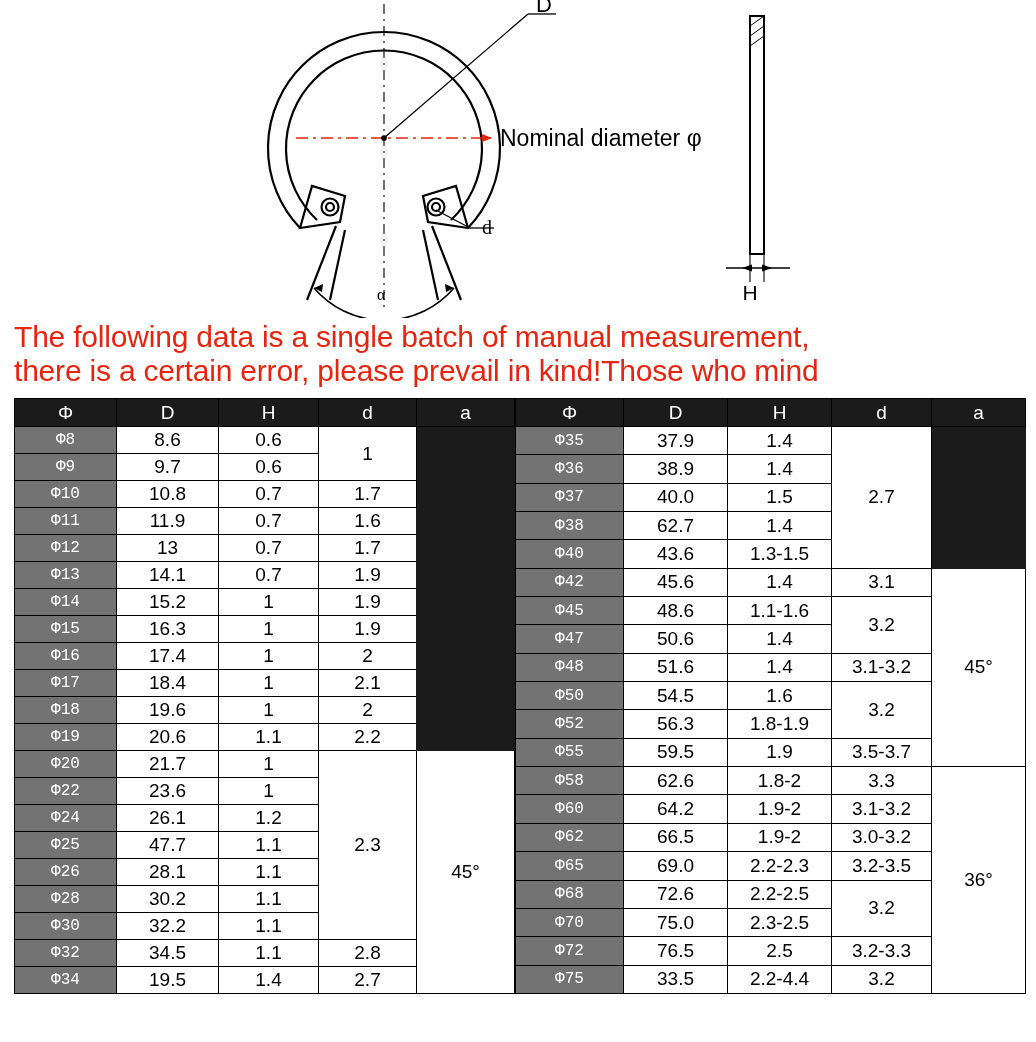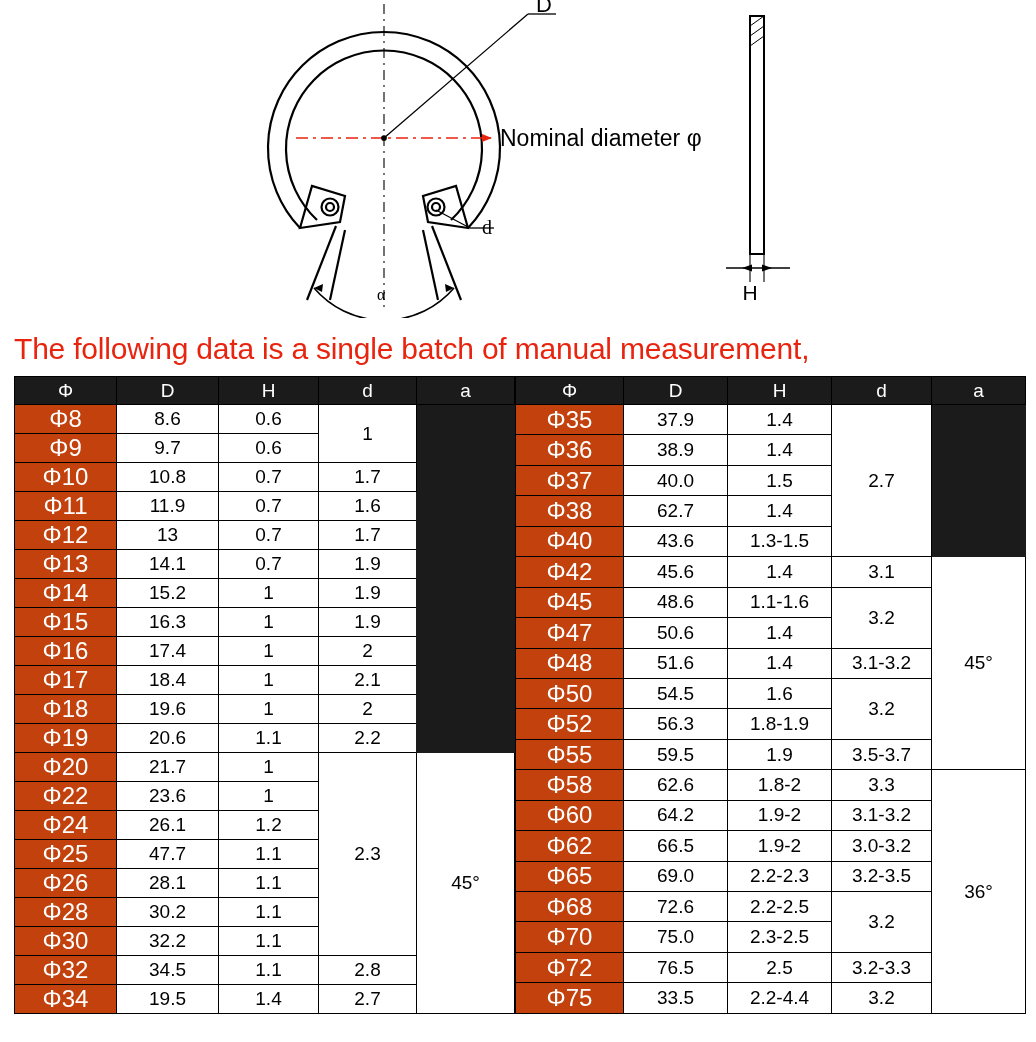--- a/index.html
+++ b/index.html
@@ -24,21 +24,20 @@
   }
   #diagram svg { display: block; }
 
   
   #notice {
     color: #e8240f;
     font-size: 30px;
     line-height: 34px;
     padding: 2px 8px 6px 14px;
     letter-spacing: -0.2px;
-    margin-top: 12px;
   }
   #notice .line { white-space: nowrap; }
 
   
   #tables {
     display: flex;
     width: 1010px;
     margin-left: 14px;
     margin-top: 4px;
   }
@@ -59,23 +58,24 @@
     background: #fff;
   }
   thead th {
     background: #1b1b1b;
     color: #ffffff;
     font-size: 19px;
     height: 27px;
     border: 1px solid #000;
   }
   td.phi {
-    background: #c2410c;
+    background: #737373;
     color: #ffffff;
-    font-size: 24px;
+    font-size: 16px;
+    font-family: Liberation Mono, monospace;
   }
   td.val { background: #fff; color: #000; font-size: 19px; }
   td.blank-dark { background: #1b1b1b; border: 1px solid #1b1b1b; }
 
   
   col.c-phi { width: 102px; }
   col.c-d   { width: 102px; }
   col.c-h   { width: 100px; }
   col.c-dd  { width: 98px; }
   col.c-a   { width: 98px; }
@@ -161,20 +161,21 @@
       <line x1="764" y1="254" x2="764" y2="282" stroke="#000" stroke-width="1.1"></line>
       <path d="M 742 268 l 10 -3.5 l 0 7 z" fill="#000"></path>
       <path d="M 772 268 l -10 -3.5 l 0 7 z" fill="#000"></path>
       <text x="750" y="300" text-anchor="middle" font-family="Liberation Sans, sans-serif" font-size="21" fill="#000">H</text>
     </g>
   </svg>
 </div>
 
 <div id="notice">
   <div class="line">The following data is a single batch of manual measurement,</div>
+  <div class="line">there is a certain error, please prevail in kind!Those who mind</div>
 </div>
 
 <div id="tables">
 
   <table class="left">
     <colgroup>
       <col class="c-phi">
         <col class="c-d">
         <col class="c-h">
         <col class="c-dd">

